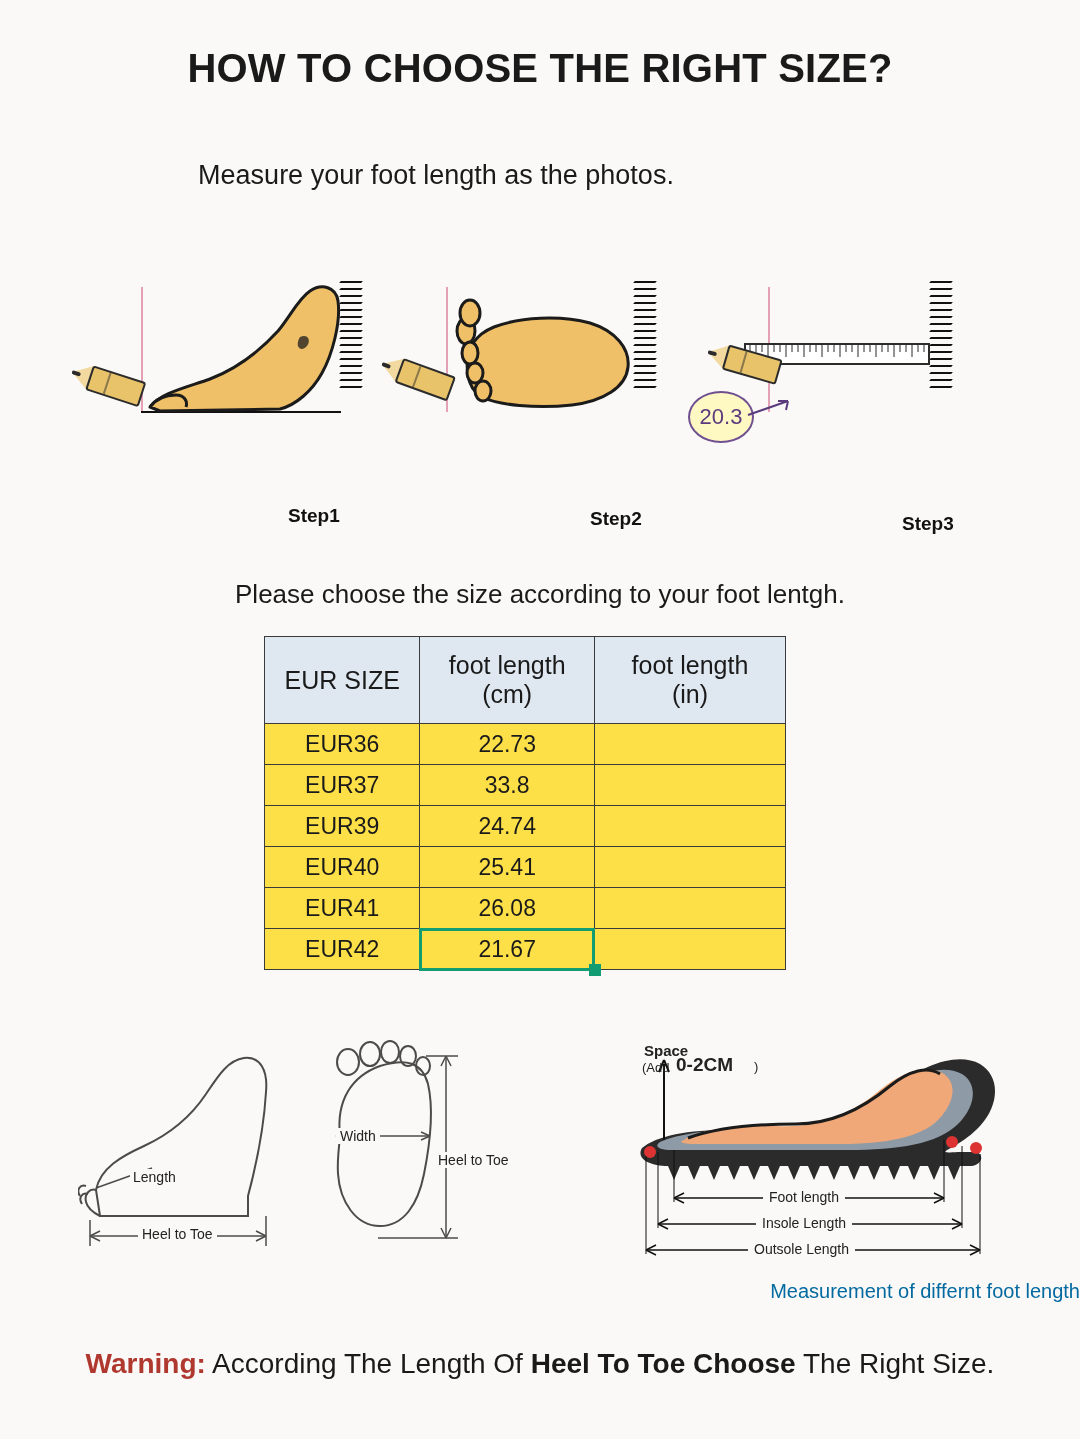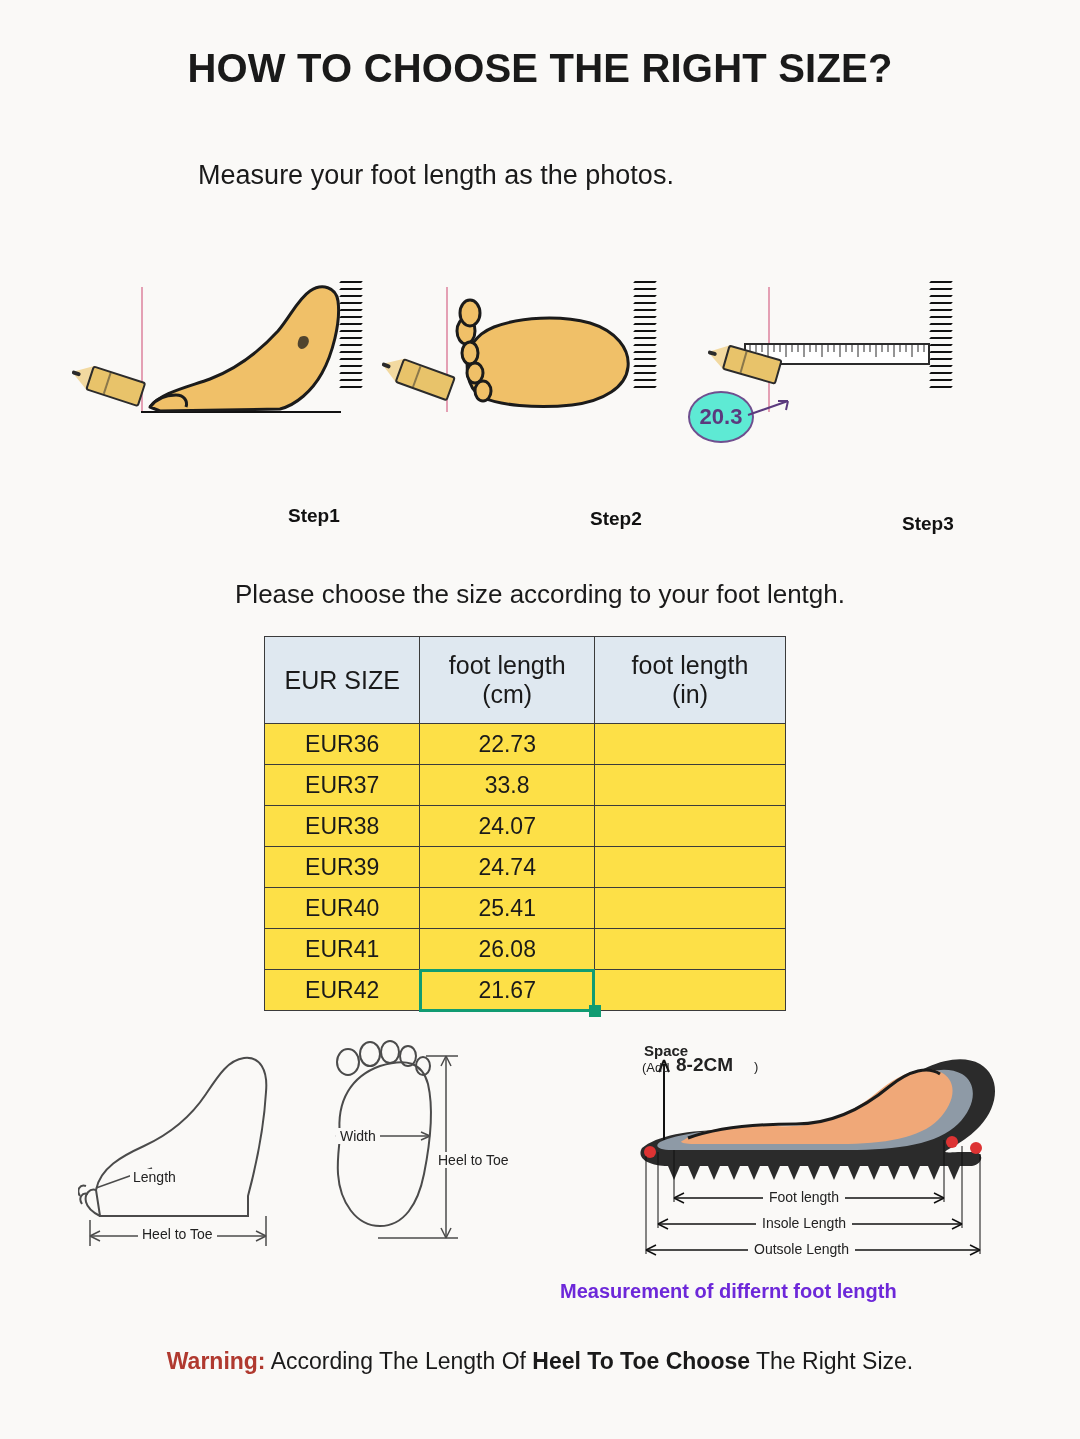--- a/index.html
+++ b/index.html
@@ -144,25 +144,25 @@
     box-sizing: border-box;
   }
   .bubble {
     position: absolute;
     width: 62px;
     height: 48px;
     border: 2px solid #6f4f8f;
     border-radius: 50%;
     color: #5b3a7e;
     font-size: 22px;
-    font-weight: 700;
+    font-weight: 400;
     display: flex;
     align-items: center;
     justify-content: center;
-    background: #5eead4;
+    background: #fef9c3;
   }
 
   
   .size-table {
     position: absolute;
     top: 636px;
     left: 264px;
     width: 522px;
     border-collapse: collapse;
     font-size: 23px;
@@ -228,34 +228,34 @@
     font-size: 14px;
     color: #222;
     background: transparent;
   }
 
   .caption-shoe {
     position: absolute;
     top: 1280px;
     left: 560px;
     width: 520px;
-    text-align: left;
+    text-align: right;
     font-size: 20px;
-    font-weight: bold;
-    color: #6d28d9;
+    font-weight: normal;
+    color: #0369a1;
   }
 
   
   .warning {
     position: absolute;
     top: 1348px;
     left: 0;
     width: 1080px;
     text-align: center;
-    font-size: 23px;
+    font-size: 28px;
     color: #1a1a1a;
   }
   .warning .w-word {
     color: #b0392f;
     font-weight: bold;
   }
   .warning .b {
     font-weight: bold;
   }
   svg { display: block; }
@@ -431,25 +431,20 @@
         <td>EUR36</td>
         <td>22.73</td>
         <td></td>
       </tr>
       <tr>
         <td>EUR37</td>
         <td>33.8</td>
         <td></td>
       </tr>
       <tr>
-        <td>EUR38</td>
-        <td>24.07</td>
-        <td></td>
-      </tr>
-      <tr>
         <td>EUR39</td>
         <td>24.74</td>
         <td></td>
       </tr>
       <tr>
         <td>EUR40</td>
         <td>25.41</td>
         <td></td>
       </tr>
       <tr>
@@ -554,21 +549,21 @@
 
       <line x1="46" y1="120" x2="46" y2="172" stroke="#111" stroke-width="1"></line>
       <line x1="316" y1="110" x2="316" y2="172" stroke="#111" stroke-width="1"></line>
       <line x1="30" y1="122" x2="30" y2="198" stroke="#111" stroke-width="1"></line>
       <line x1="334" y1="116" x2="334" y2="198" stroke="#111" stroke-width="1"></line>
       <line x1="18" y1="126" x2="18" y2="224" stroke="#111" stroke-width="1"></line>
       <line x1="352" y1="124" x2="352" y2="224" stroke="#111" stroke-width="1"></line>
     </svg>
     <div class="dlabel" style="left:16px; top:12px; font-weight:bold; font-size:15px;">Space</div>
     <div class="dlabel" style="left:14px; top:30px; font-size:13px;">(Add</div>
-    <div class="dlabel" style="left:48px; top:24px; font-size:19px; font-weight:bold;">8-2CM</div>
+    <div class="dlabel" style="left:48px; top:24px; font-size:19px; font-weight:bold;">0-2CM</div>
     <div class="dlabel" style="left:126px; top:29px; font-size:13px;">)</div>
     <div class="dlabel" style="left:135px; top:159px; background:#faf9f7; padding:0 6px;">Foot length</div>
     <div class="dlabel" style="left:128px; top:185px; background:#faf9f7; padding:0 6px;">Insole Length</div>
     <div class="dlabel" style="left:120px; top:211px; background:#faf9f7; padding:0 6px;">Outsole Length</div>
   </div>
 
   <div class="caption-shoe">Measurement of differnt foot length</div>
 
   <div class="warning">
     <span class="w-word">Warning:</span>

